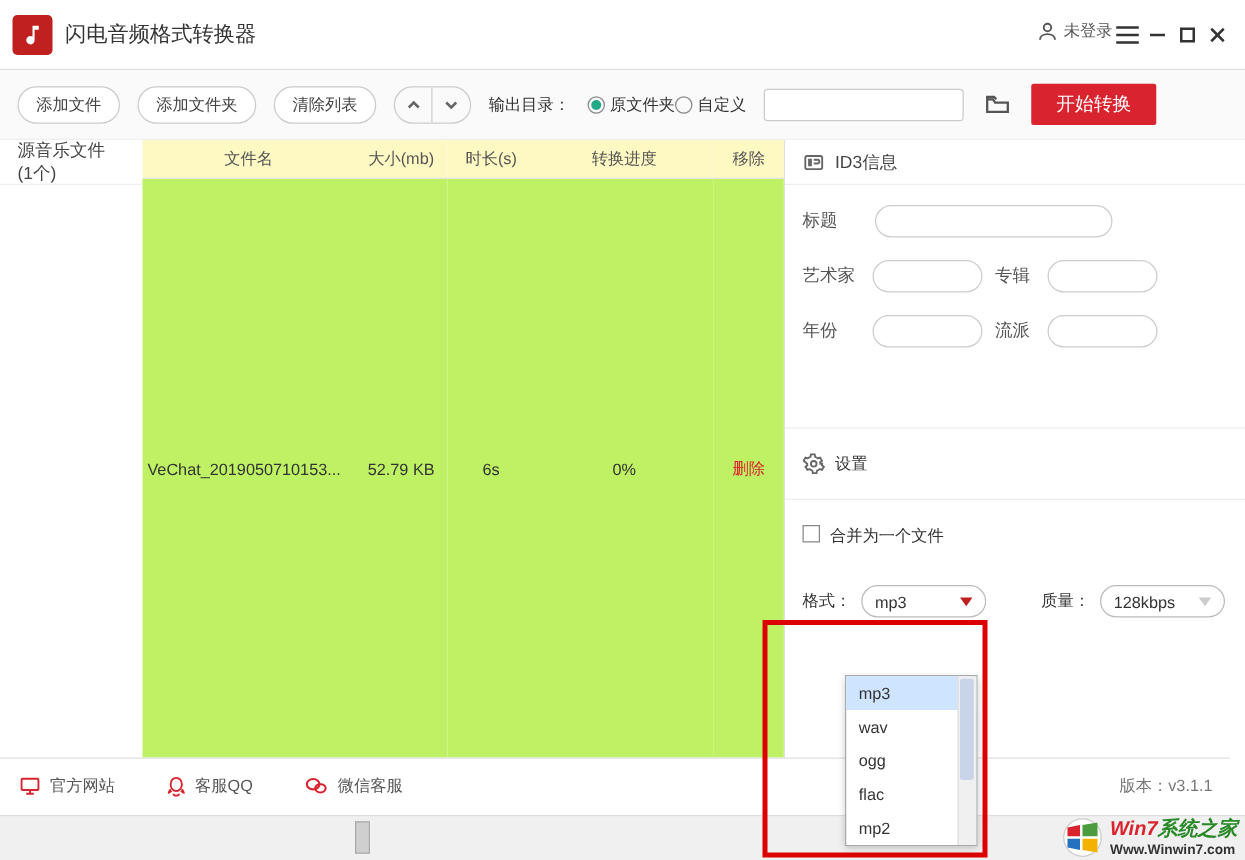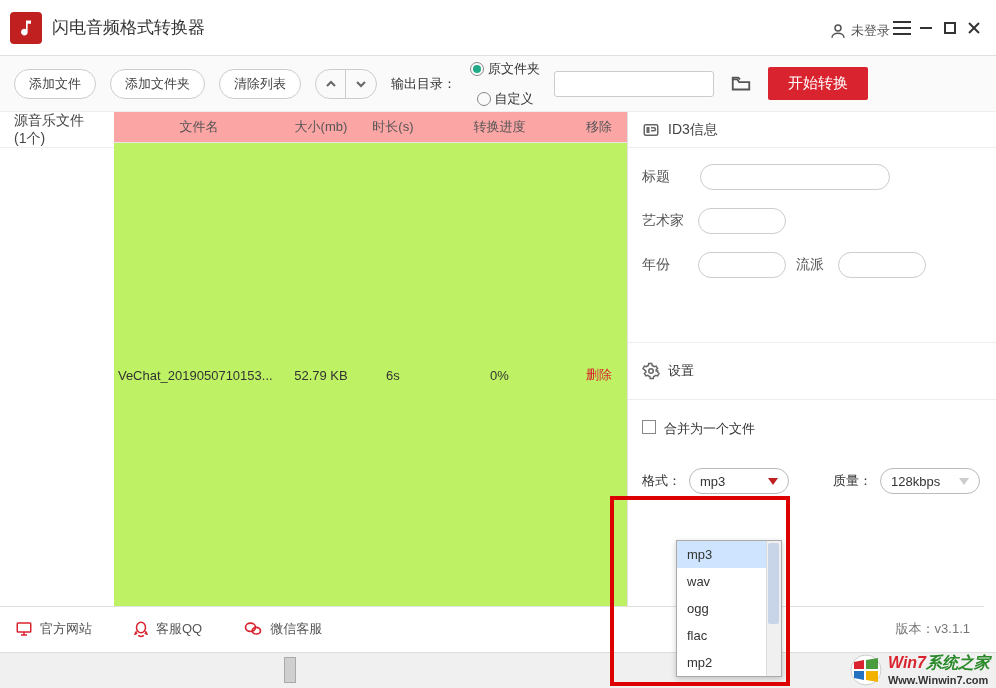--- a/index.html
+++ b/index.html
@@ -3,52 +3,52 @@
 <meta charset="utf-8">
 <style>
 * { box-sizing: border-box; margin: 0; padding: 0; }
 body { font-family: "Microsoft YaHei", Arial, sans-serif; font-size: 13px; color: #333; background: #fff; width: 996px; height: 688px; overflow: hidden; position: relative; }
 
 
 .titlebar { display: flex; align-items: center; height: 56px; padding: 0 10px; border-bottom: 1px solid #e0e0e0; }
 .logo { width: 32px; height: 32px; background: #c02020; border-radius: 4px; display: flex; align-items: center; justify-content: center; margin-right: 10px; }
 .logo svg { fill: #fff; }
 .app-title { font-size: 17px; color: #333; flex: 1; }
-.titlebar-right { display: flex; align-items: flex-end; gap: 0; }
+.titlebar-right { display: flex; align-items: flex-start; gap: 0; }
 .login-area { display: flex; align-items: center; gap: 4px; color: #555; font-size: 13px; }
 .win-btn { width: 24px; height: 24px; display: flex; align-items: center; justify-content: center; cursor: pointer; }
 .win-btn svg { stroke: #333; stroke-width: 2; fill: none; }
 .hamburger { display:flex; flex-direction:column; gap:4px;}
 .hamburger span{ width:18px; height:2px; background:#333;}
 
 
 .toolbar { display: flex; align-items: center; height: 56px; padding: 0 14px; gap: 14px; border-bottom: 1px solid #eee; background:#fafafa;}
 .pill-btn { border: 1px solid #ccc; background: #fff; border-radius: 16px; padding: 5px 14px; font-size: 13px; cursor: pointer; color:#444;}
 .arrow-pair { display: flex; border: 1px solid #ccc; border-radius: 16px; overflow: hidden; }
 .arrow-pair .ar { width: 30px; height: 28px; display:flex; align-items:center; justify-content:center; cursor:pointer;}
 .arrow-pair .ar:first-child{ border-right:1px solid #ccc;}
 .outdir-label { color: #333; }
-.radio-group { display: flex; gap: 12px; align-items:center;flex-direction:column;}
+.radio-group { display: flex; align-items:center;}
 .radio-opt { display:flex; align-items:center; gap:4px;}
 .radio-circle{ width:14px; height:14px; border:1px solid #888; border-radius:50%; display:flex; align-items:center; justify-content:center;}
 .radio-circle.selected::after{ content:""; width:8px; height:8px; background:#2a8; border-radius:50%;}
 .outdir-input{ width:160px; height:26px; border:1px solid #ccc; border-radius:3px; padding:0 6px;}
 .folder-icon{ width:26px; height:22px; cursor:pointer;}
 .start-btn{ background:#d9232e; color:#fff; border:none; padding:7px 20px; font-size:15px; cursor:pointer; border-radius:2px;}
 
 
 .main { display: flex; height: 496px; }
 .left { flex: 1; border-right: 1px solid #e0e0e0; display:flex; flex-direction:row;}
 .right { width: 368px; display:flex; flex-direction:column;}
 
 .section-head { display:flex; align-items:center; gap:8px; height: 36px; padding: 0 14px; border-bottom:1px solid #eee; color:#444; font-size:14px;}
 
 
 table.files { width:100%; border-collapse:collapse;}
-table.files th{ background:#fca5a5; font-weight:normal; color:#555; padding:6px 4px; border-bottom:1px solid #e5e5e5; font-size:13px;}
+table.files th{ background:#fef9c3; font-weight:normal; color:#555; padding:6px 4px; border-bottom:1px solid #e5e5e5; font-size:13px;}
 table.files td{ padding:8px 4px; border-bottom:1px solid #eee; text-align:center; font-size:13px;}
 table.files tr.row{ background:#bef264;}
 .filename-cell{ text-align:left !important; padding-left:6px;}
 .delete-link{ color:#d9232e; cursor:pointer;}
 
 
 .id3-body{ padding:16px 14px;}
 .field-row{ display:flex; align-items:center; gap:10px; margin-bottom:18px;}
 .field-label{ color:#555; width:48px; font-size:14px;}
 .field-input{ border:1px solid #ccc; border-radius:14px; height:26px; width:190px; padding:0 10px;}
@@ -208,20 +208,24 @@
     <div class="id3-body">
       <div class="field-row">
         <span class="field-label">标题</span>
         <input class="field-input" style="">
       </div>
       <div class="field-row two">
         <div class="grp">
             <span class="field-label">艺术家</span>
             <input class="field-input" style="">
           </div>
+        <div class="grp">
+            <span class="field-label" style="width:34px">专辑</span>
+            <input class="field-input" style="">
+          </div>
       </div>
       <div class="field-row two">
         <div class="grp">
             <span class="field-label">年份</span>
             <input class="field-input" style="">
           </div>
         <div class="grp">
             <span class="field-label" style="width:34px">流派</span>
             <input class="field-input" style="">
           </div>

